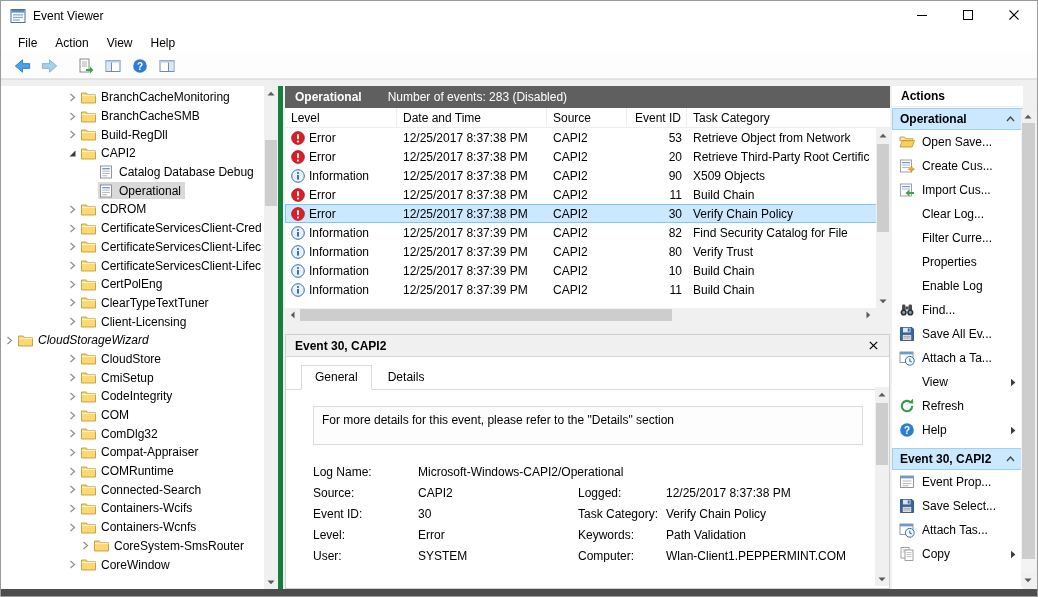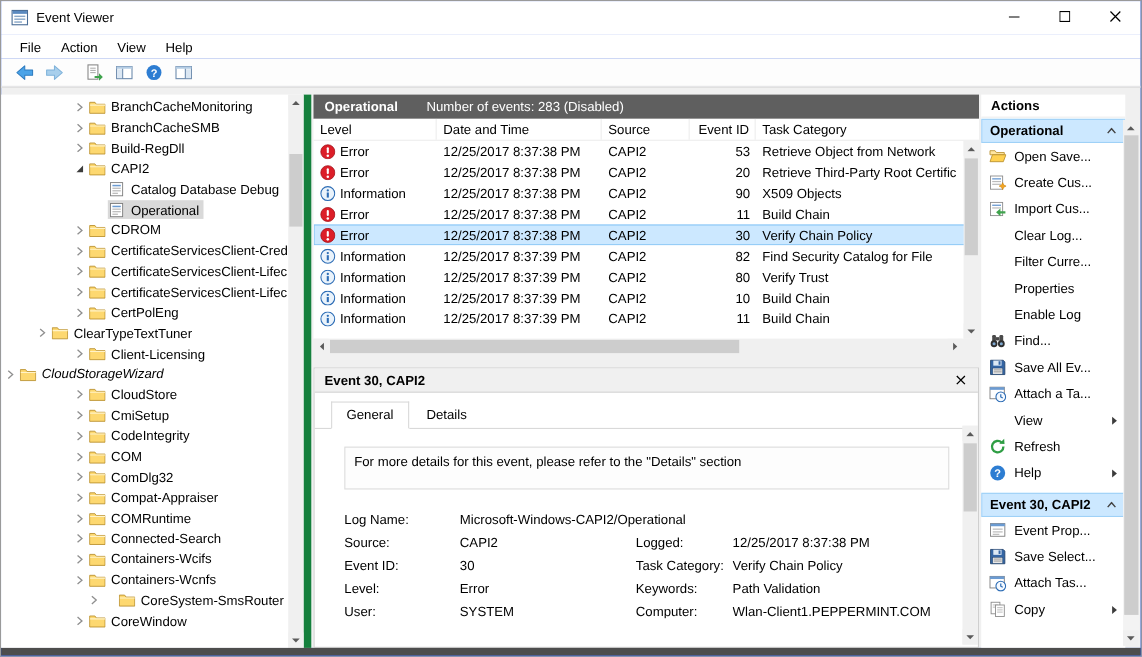--- a/index.html
+++ b/index.html
@@ -21,21 +21,21 @@
   .tbtn { width:24px; height:22px; display:flex; align-items:center; justify-content:center; }
   .tbtn.gap { margin-left:10px; }
   .ticn { display:flex; }
 
   
   .main { position:absolute; left:0; right:0; top:78px; bottom:7px; background:#f0f0f0; border-top:1px solid #e0e0e0; }
   .bottom-strip { position:absolute; left:0; right:0; bottom:0; height:7px; background:#4d4d4d; }
 
   
   .tree-panel { position:absolute; left:0; top:6px; bottom:0; width:282px; background:#fff;
-                border-right:7px solid #15803d; overflow:hidden; }
+                border-right:5px solid #15803d; overflow:hidden; }
   .tree-items { position:absolute; top:2px; left:0; right:14px; bottom:0; overflow:hidden; }
   .tree-item { height:18.7px; display:flex; align-items:center; white-space:nowrap; }
   .chev { width:16px; height:16px; display:flex; align-items:center; justify-content:center; flex:none; }
   .node { display:flex; align-items:center; height:17px; padding:0 4px 0 1px; }
   .tree-item.selected .node { background:#d9d9d9; }
   .ticon { width:17px; display:flex; align-items:center; flex:none; }
   .tlabel { padding-left:3px; }
 
   
   .center-panel { position:absolute; left:284px; top:6px; bottom:0; width:605px; }
@@ -365,21 +365,21 @@
             <div class="node">
               <div class="ticon">
                 <svg width="15" height="13" viewBox="0 0 15 13">
                   <path d="M0.5 2 h4.8 l1.3 1.8 h7.9 v8.2 h-14 Z" fill="#fdd870" stroke="#b9912f" stroke-width="0.8"></path>
                   <path d="M0.9 4.6 h13.6" stroke="#fff3c9" stroke-width="1"></path>
                 </svg>
               </div>
               <div class="tlabel">CertPolEng</div>
             </div>
           </div>
-          <div class="tree-item" style="padding-left: 29px;">
+          <div class="tree-item" style="padding-left: 63px;">
             <div class="chev">
               <svg width="9" height="9" viewBox="0 0 9 9">
                 <path d="M2.5 1 L6.5 4.5 L2.5 8" fill="none" stroke="#8f8f8f" stroke-width="1.2"></path>
               </svg>
             </div>
             <div class="node">
               <div class="ticon">
                 <svg width="15" height="13" viewBox="0 0 15 13">
                   <path d="M0.5 2 h4.8 l1.3 1.8 h7.9 v8.2 h-14 Z" fill="#fdd870" stroke="#b9912f" stroke-width="0.8"></path>
                   <path d="M0.9 4.6 h13.6" stroke="#fff3c9" stroke-width="1"></path>
@@ -573,21 +573,21 @@
             <div class="node">
               <div class="ticon">
                 <svg width="15" height="13" viewBox="0 0 15 13">
                   <path d="M0.5 2 h4.8 l1.3 1.8 h7.9 v8.2 h-14 Z" fill="#fdd870" stroke="#b9912f" stroke-width="0.8"></path>
                   <path d="M0.9 4.6 h13.6" stroke="#fff3c9" stroke-width="1"></path>
                 </svg>
               </div>
               <div class="tlabel">Containers-Wcnfs</div>
             </div>
           </div>
-          <div class="tree-item" style="padding-left: 76px; justify-content: space-between;">
+          <div class="tree-item" style="padding-left: 76px;">
             <div class="chev">
               <svg width="9" height="9" viewBox="0 0 9 9">
                 <path d="M2.5 1 L6.5 4.5 L2.5 8" fill="none" stroke="#8f8f8f" stroke-width="1.2"></path>
               </svg>
             </div>
             <div class="node">
               <div class="ticon">
                 <svg width="15" height="13" viewBox="0 0 15 13">
                   <path d="M0.5 2 h4.8 l1.3 1.8 h7.9 v8.2 h-14 Z" fill="#fdd870" stroke="#b9912f" stroke-width="0.8"></path>
                   <path d="M0.9 4.6 h13.6" stroke="#fff3c9" stroke-width="1"></path>

